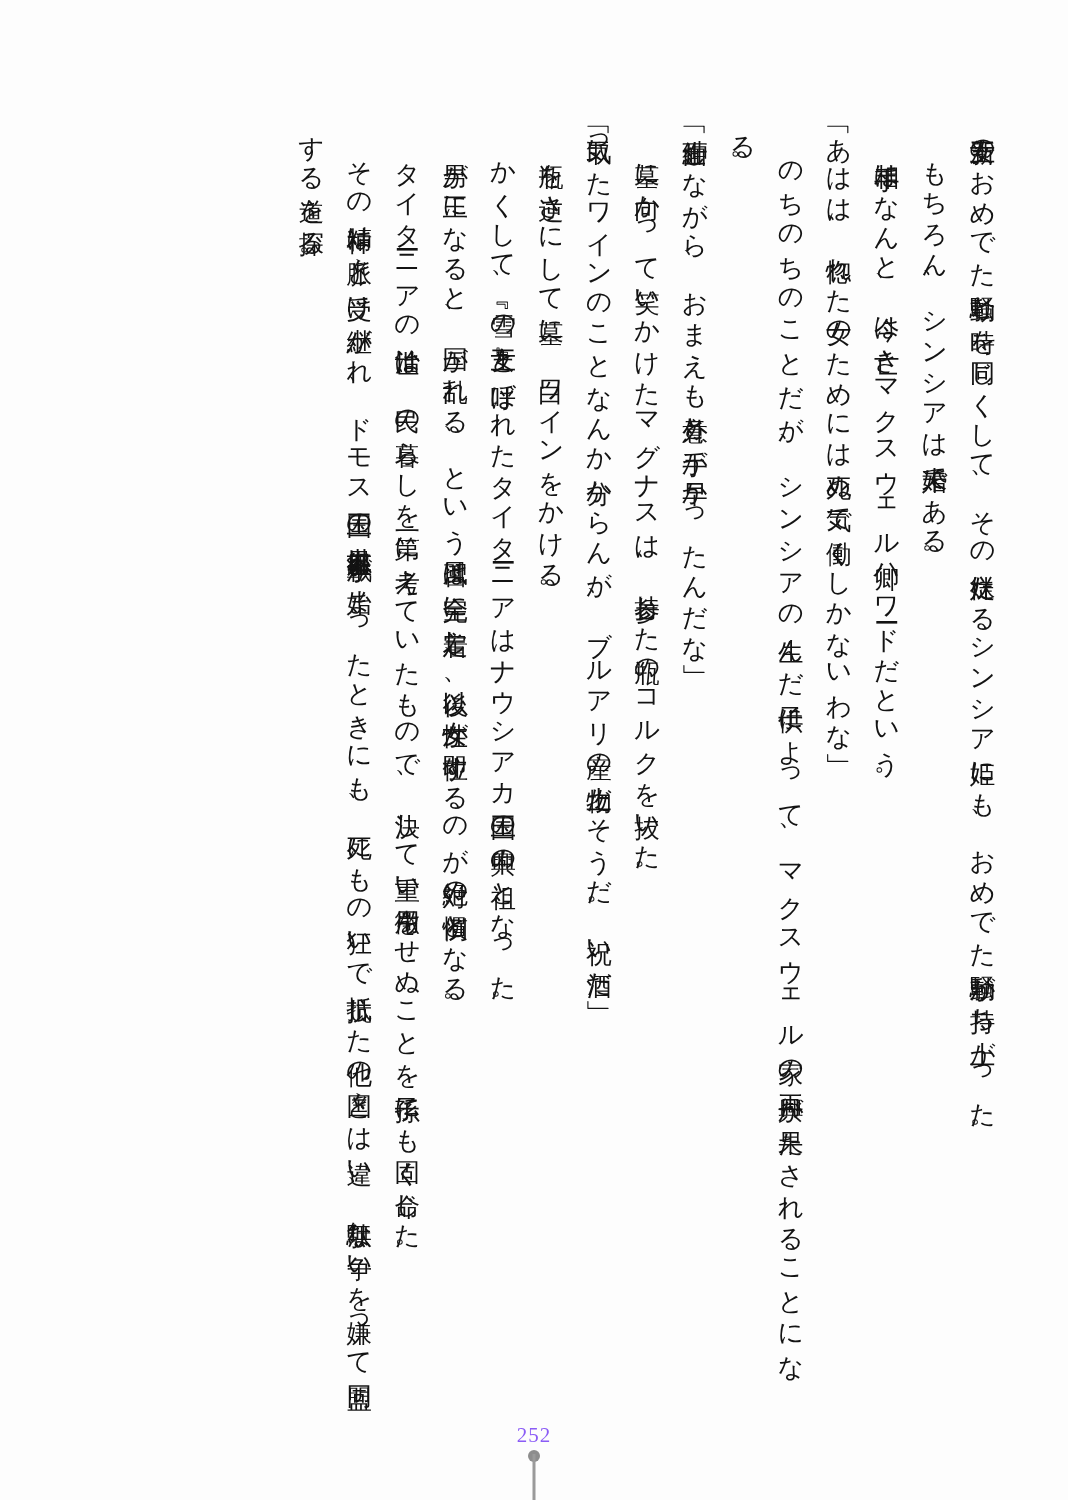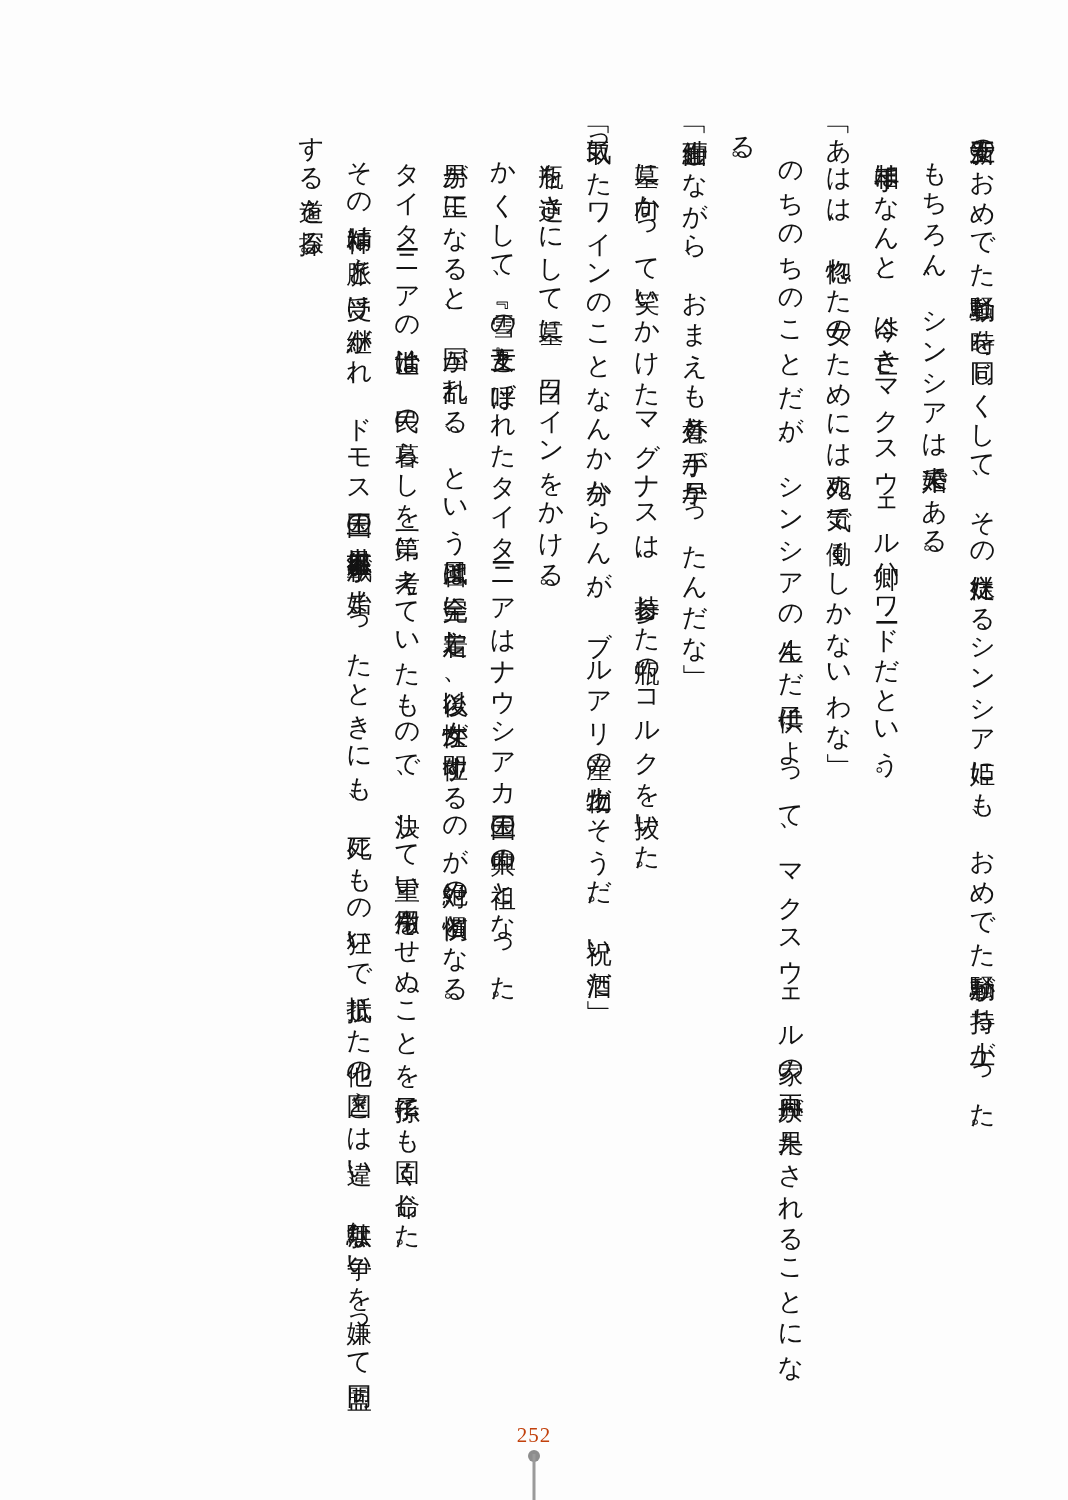--- a/index.html
+++ b/index.html
@@ -39,21 +39,21 @@
   .text-block p.noindent {
     text-indent: 0;
   }
   .page-number {
     position: absolute;
     left: 0;
     right: 0;
     bottom: 52px;
     text-align: center;
     font-size: 21px;
-    color: #c2410c;
+    color: #8b5cf6;
     letter-spacing: 1px;
   }
   .footer-mark {
     position: absolute;
     left: 50%;
     bottom: 0px;
     transform: translateX(-50%);
     width: 3px;
     height: 46px;
     background: #9a9a9a;

